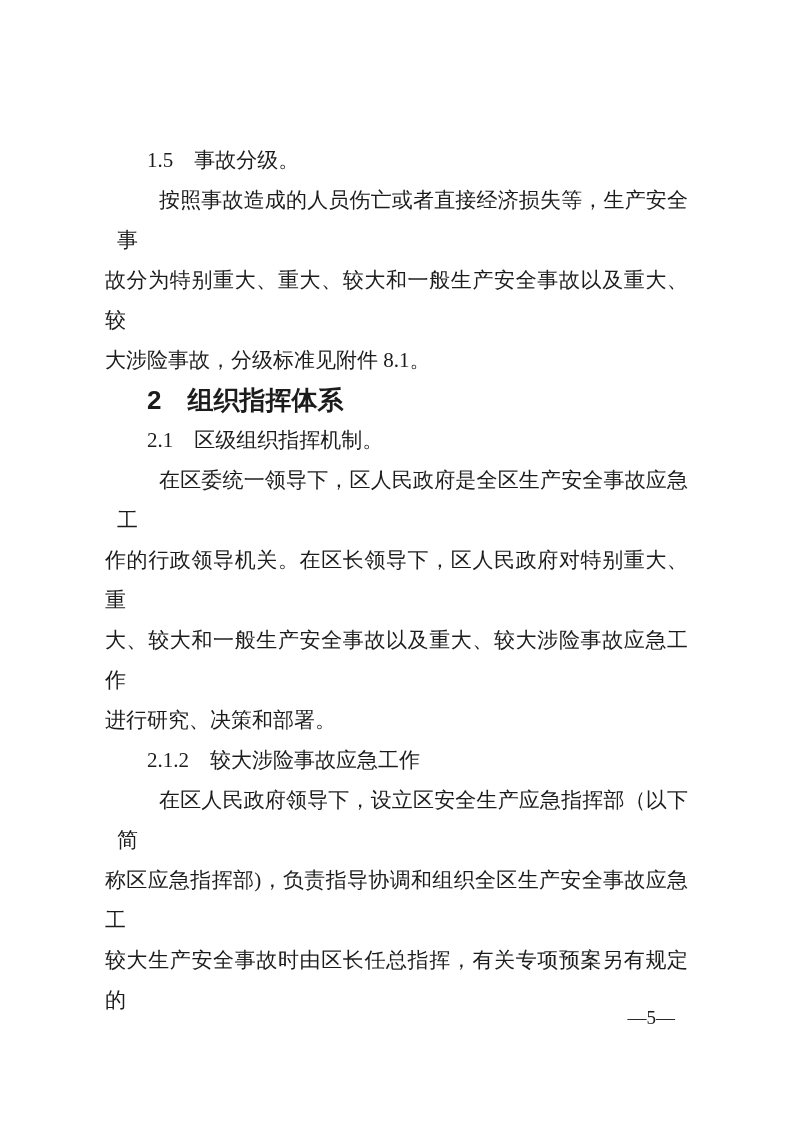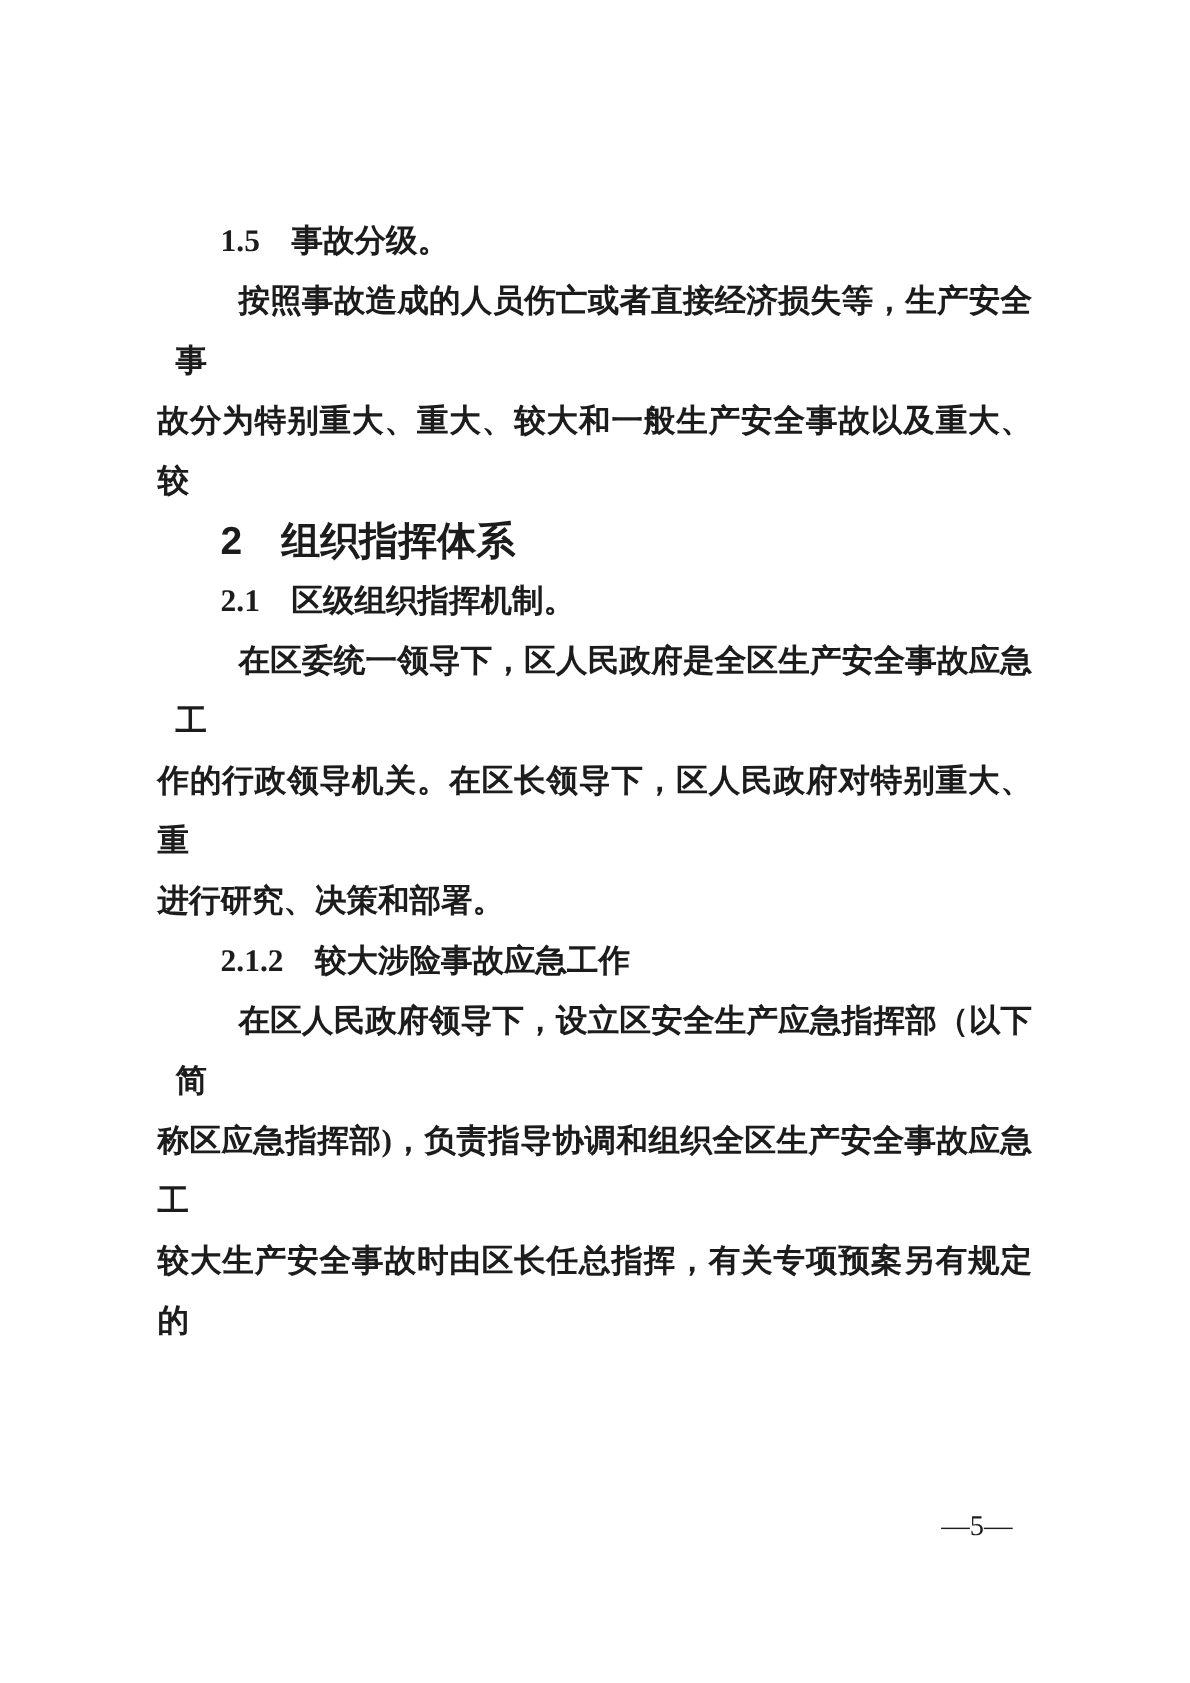--- a/index.html
+++ b/index.html
@@ -17,21 +17,20 @@
     left: 105px;
     top: 140px;
     width: 583px;
     font-size: 21px;
     line-height: 40px;
   }
   .line {
     text-align: justify;
     text-align-last: justify;
     text-justify: inter-character;
-    font-weight: bold;
   }
   .line.first { text-indent: 42px; margin-left: 12px; }
   .line.last { text-align-last: left; }
   .line.heading {
     text-align: left;
     text-align-last: left;
     text-indent: 42px;
   }
   .line.h1 {
     font-family: "Liberation Sans", "DejaVu Sans", sans-serif;
@@ -53,34 +52,36 @@
 <div class="page">
   <div class="content">
 
     <div>
       <div class="line heading">1.5　事故分级。</div>
     </div>
 
     <div>
       <div class="line first">按照事故造成的人员伤亡或者直接经济损失等，生产安全事</div>
       <div class="line">故分为特别重大、重大、较大和一般生产安全事故以及重大、较</div>
+      <div class="line last">大涉险事故，分级标准见附件 8.1。</div>
     </div>
 
     <div>
       <div class="line heading h1">2　组织指挥体系</div>
     </div>
 
     <div>
       <div class="line heading">2.1　区级组织指挥机制。</div>
     </div>
 
 
     <div>
       <div class="line first">在区委统一领导下，区人民政府是全区生产安全事故应急工</div>
       <div class="line">作的行政领导机关。在区长领导下，区人民政府对特别重大、重</div>
+      <div class="line">大、较大和一般生产安全事故以及重大、较大涉险事故应急工作</div>
       <div class="line last">进行研究、决策和部署。</div>
     </div>
 
     <div>
       <div class="line heading">2.1.2　较大涉险事故应急工作</div>
     </div>
 
     <div>
       <div class="line first">在区人民政府领导下，设立区安全生产应急指挥部（以下简</div>
       <div class="line">称区应急指挥部)，负责指导协调和组织全区生产安全事故应急工</div>

